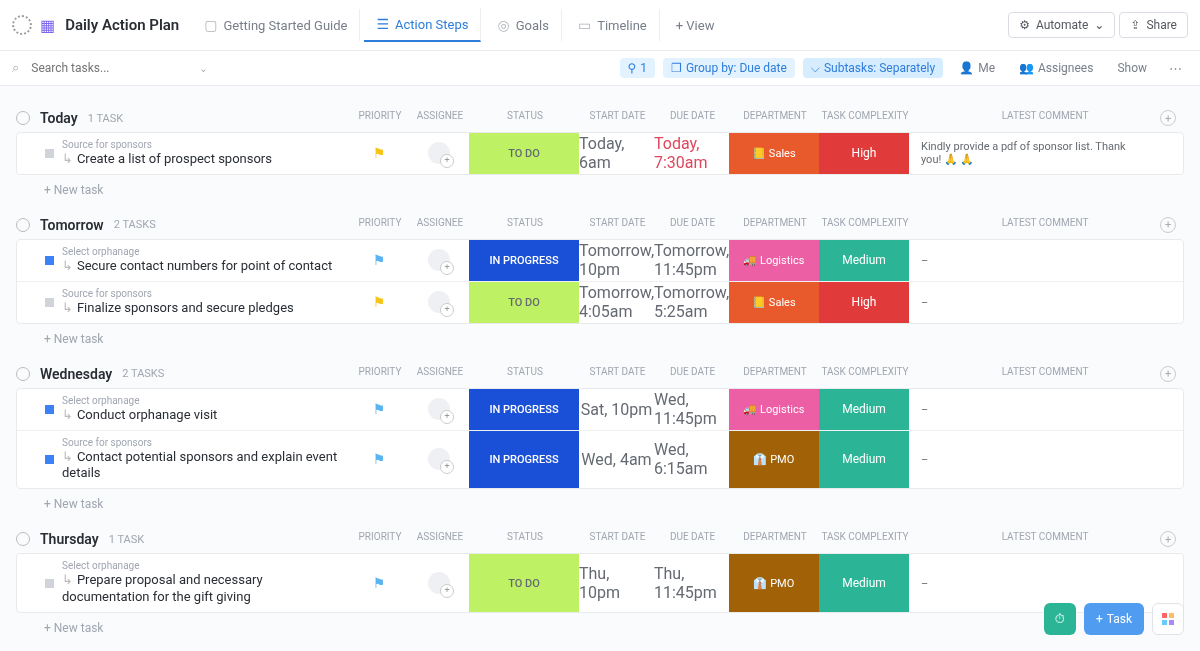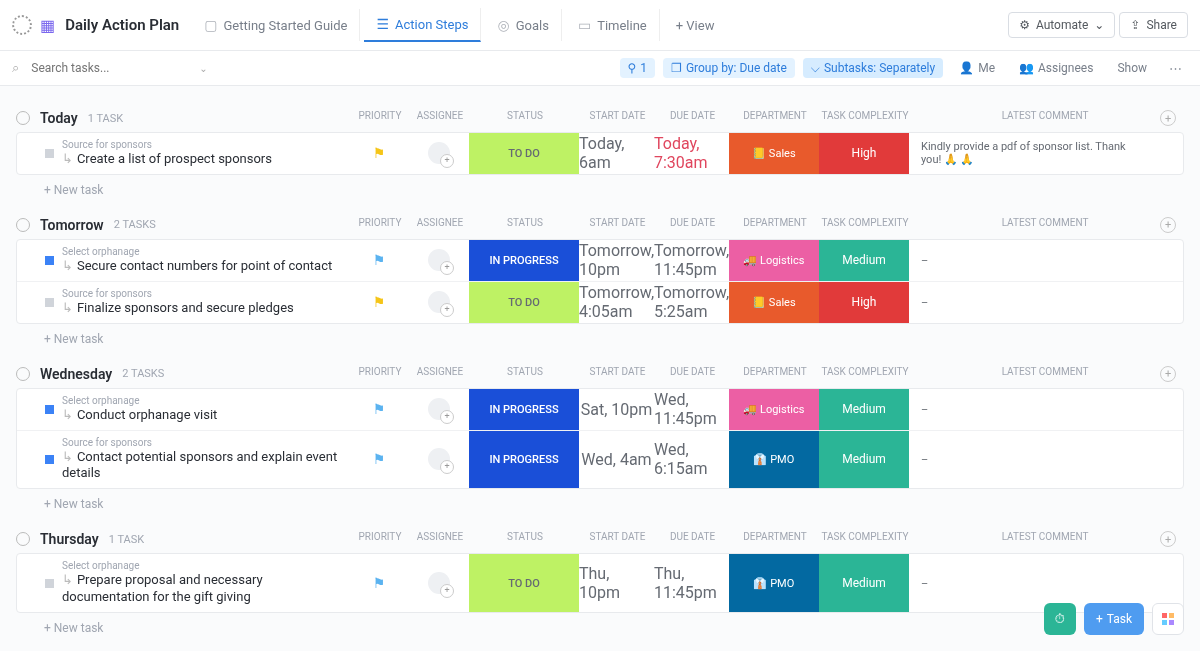--- a/index.html
+++ b/index.html
@@ -57,21 +57,21 @@
 .avatar{width:22px;height:22px;border-radius:50%;background:#eef0f3;position:relative}
 .avatar::after{content:"+";position:absolute;right:-4px;bottom:-4px;width:12px;height:12px;border-radius:50%;background:#fff;border:1px solid #ccc;font-size:9px;line-height:10px;text-align:center;color:#999}
 .status{color:#fff;font-size:11px;font-weight:500}
 .st-todo{background:#bef264;color:#656a72}
 .st-prog{background:#1a4fd8}
 .date-txt{font-size:16px;color:#656a72}
 .date-red{color:#e0465e}
 .dept{color:#fff;font-size:11px;display:flex;align-items:center;justify-content:center;gap:4px}
 .dept-sales{background:#e85a2c}
 .dept-log{background:#ec5fa4}
-.dept-pmo{background:#0369a1}
+.dept-pmo{background:#a16207}
 .complex{color:#fff;font-size:12px}
 .cx-high{background:#e13a3a}
 .cx-med{background:#2bb596}
 .comment{font-size:11px;color:#656a72;text-align:left;padding:0 12px;justify-content:flex-start}
 .new-task{padding:8px 0 4px 28px;color:#a0a6b1;font-size:12px;cursor:pointer}
 .fab-row{position:fixed;bottom:16px;right:16px;display:flex;gap:8px;align-items:center}
 .fab{width:32px;height:32px;border-radius:6px;display:flex;align-items:center;justify-content:center;cursor:pointer}
 .fab-green{background:#2bb596;color:#fff}
 .fab-blue{background:#4f9cf0;color:#fff;padding:0 12px;width:auto;gap:4px;font-size:12px}
 .fab-grid{background:#fff;border:1px solid #e0e3e8}

